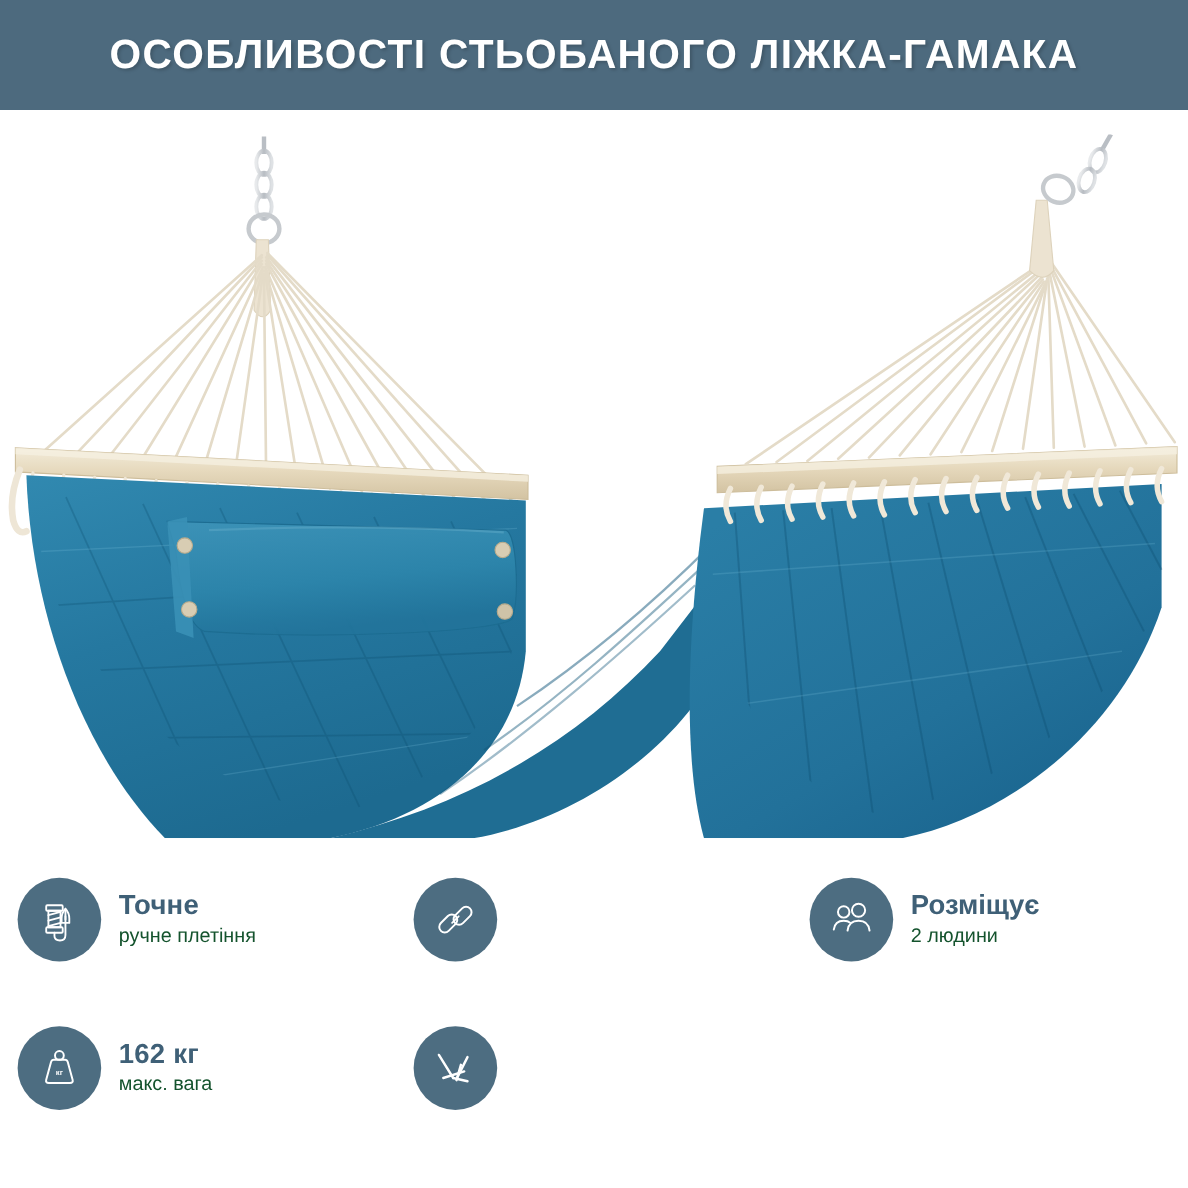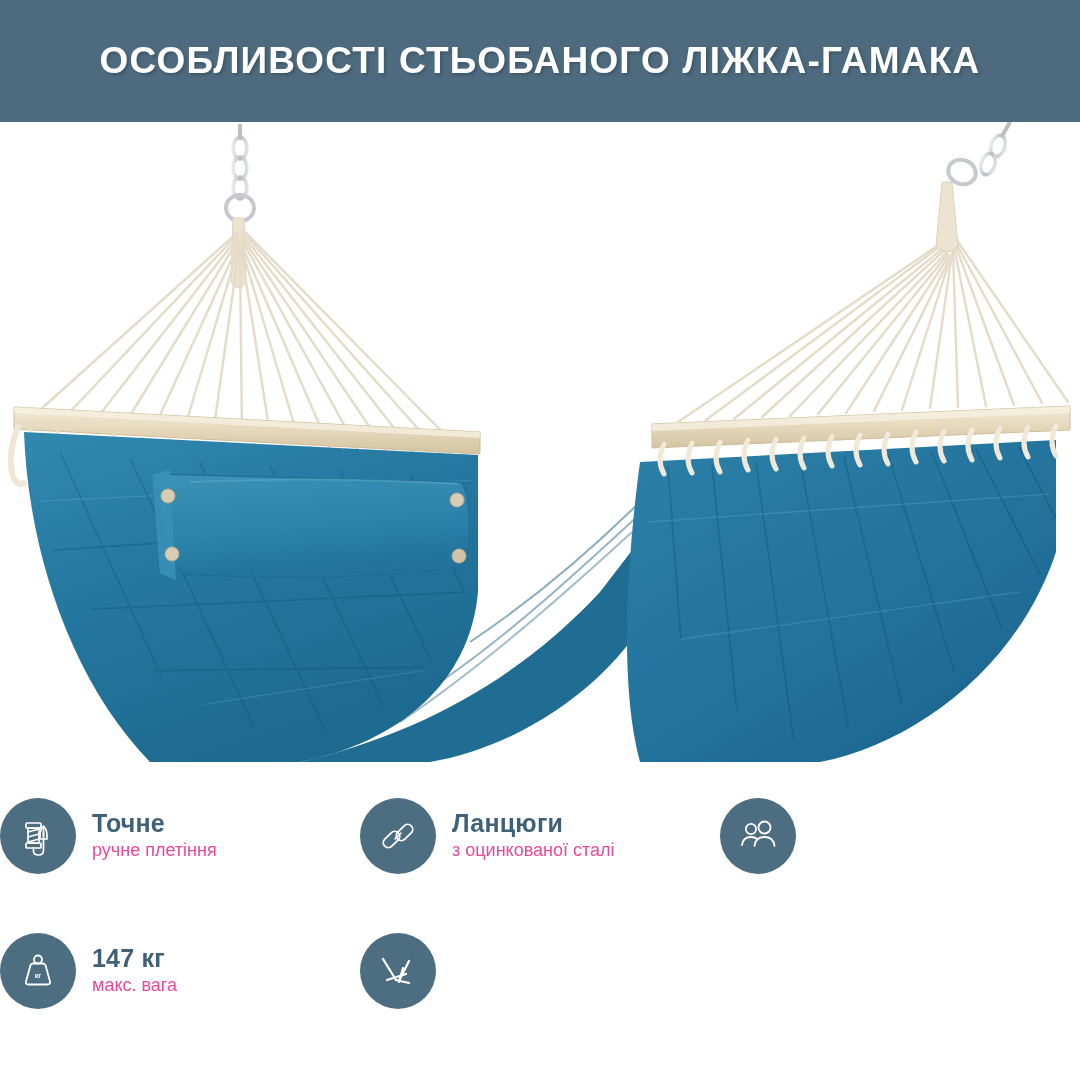--- a/index.html
+++ b/index.html
@@ -6,21 +6,21 @@
   body{
     width:1080px;height:1080px;
     background:#ffffff;
     font-family:"Liberation Sans","DejaVu Sans",sans-serif;
     overflow:hidden;
   }
   .page{position:relative;width:1080px;height:1080px;background:#fff;overflow:hidden;}
 
   
   .header{
-    position:absolute;left:0;top:0;width:1080px;height:122px;
+    position:absolute;left:0;top:0;width:1080px;height:100px;
     background:#4d6a7e;
     display:flex;align-items:center;justify-content:center;
   }
   .header-title{
     color:#ffffff;
     font-size:37px;
     font-weight:bold;
     letter-spacing:1.2px;
     text-align:center;
     white-space:nowrap;
@@ -34,42 +34,42 @@
   
   .features{
     position:absolute;left:0;top:768px;width:1080px;height:290px;
     display:grid;
     grid-template-columns:repeat(3,360px);
     grid-template-rows:repeat(2,135px);
     align-content:start;
   }
   .feature{
     display:flex;align-items:center;
-    padding-left:0;
+    padding-left:16px;
     box-sizing:border-box;
   }
   .feat-icon{
     width:76px;height:76px;flex:0 0 76px;
     border-radius:50%;
     background:#4d6d81;
     display:flex;align-items:center;justify-content:center;
     margin-right:16px;
   }
   .feat-icon svg{display:block;}
   .feat-text{display:flex;flex-direction:column;justify-content:center;}
   .feat-title{
     color:#3f6077;
     font-size:25px;
     font-weight:bold;
     line-height:1.12;
     letter-spacing:.2px;
     white-space:nowrap;
   }
   .feat-sub{
-    color:#ec4899;
+    color:#14532d;
     font-size:18px;
     font-weight:normal;
     line-height:1.2;
     margin-top:3px;
     white-space:nowrap;
   }
   
   .features .feature:nth-child(3n) .feat-sub,
   .features .feature:nth-child(3n) .feat-title{letter-spacing:0;}
 </style>
@@ -308,47 +308,47 @@
 
 
     <div class="feature">
       <div class="feat-icon">
         <svg width="44" height="44" viewBox="0 0 44 44" fill="none" stroke="#ffffff" stroke-width="1.8" stroke-linecap="round" stroke-linejoin="round">
           <rect x="6" y="20.5" width="19" height="10" rx="5" transform="rotate(-45 15.5 25.5)"></rect>
           <rect x="19" y="13.5" width="19" height="10" rx="5" transform="rotate(-45 28.5 18.5)"></rect>
           <path d="M19 25 l6 -6" stroke-width="1.6"></path>
         </svg>
       </div>
-      <div class="feat-text">
-        <div class="feat-title">Ланцюги</div>
-        <div class="feat-sub">з оцинкованої сталі</div>
-      </div>
     </div>
 
     <div class="feature">
       <div class="feat-icon">
         <svg width="46" height="46" viewBox="0 0 46 46" fill="none" stroke="#ffffff" stroke-width="1.8" stroke-linecap="round" stroke-linejoin="round">
           <circle cx="16" cy="16" r="5.2"></circle>
           <circle cx="29.5" cy="14.5" r="6"></circle>
           <path d="M7 32 q1 -8 9 -8 q4 0 6 2"></path>
           <path d="M19.5 33 q1 -9 10 -9 q9 0 10 9"></path>
         </svg>
       </div>
+      <div class="feat-text">
+        <div class="feat-title">Розміщує</div>
+        <div class="feat-sub">2 людини</div>
+      </div>
     </div>
 
     <div class="feature">
       <div class="feat-icon">
         <svg width="44" height="44" viewBox="0 0 44 44" fill="none" stroke="#ffffff" stroke-width="1.8" stroke-linecap="round" stroke-linejoin="round">
           <circle cx="22" cy="10.5" r="4"></circle>
           <path d="M17 14.5 h10 q2 0 2.6 2 l4.4 16 q0.8 3 -2.4 3 H12.4 q-3.2 0 -2.4 -3 l4.4 -16 q0.6 -2 2.6 -2 z"></path>
           <text x="22" y="28.5" font-family="Liberation Sans, sans-serif" font-size="7" font-weight="bold" fill="#ffffff" stroke="none" text-anchor="middle">кг</text>
         </svg>
       </div>
       <div class="feat-text">
-        <div class="feat-title">147 кг</div>
+        <div class="feat-title">162 кг</div>
         <div class="feat-sub">макс. вага</div>
       </div>
     </div>
 
     <div class="feature">
       <div class="feat-icon">
         <svg width="46" height="46" viewBox="0 0 46 46" fill="none" stroke="#ffffff" stroke-width="2.2" stroke-linecap="round" stroke-linejoin="round">
           <path d="M8 11 L21 32"></path>
           <path d="M34 13 L25 31"></path>
           <path d="M12 32 L31 26"></path>

